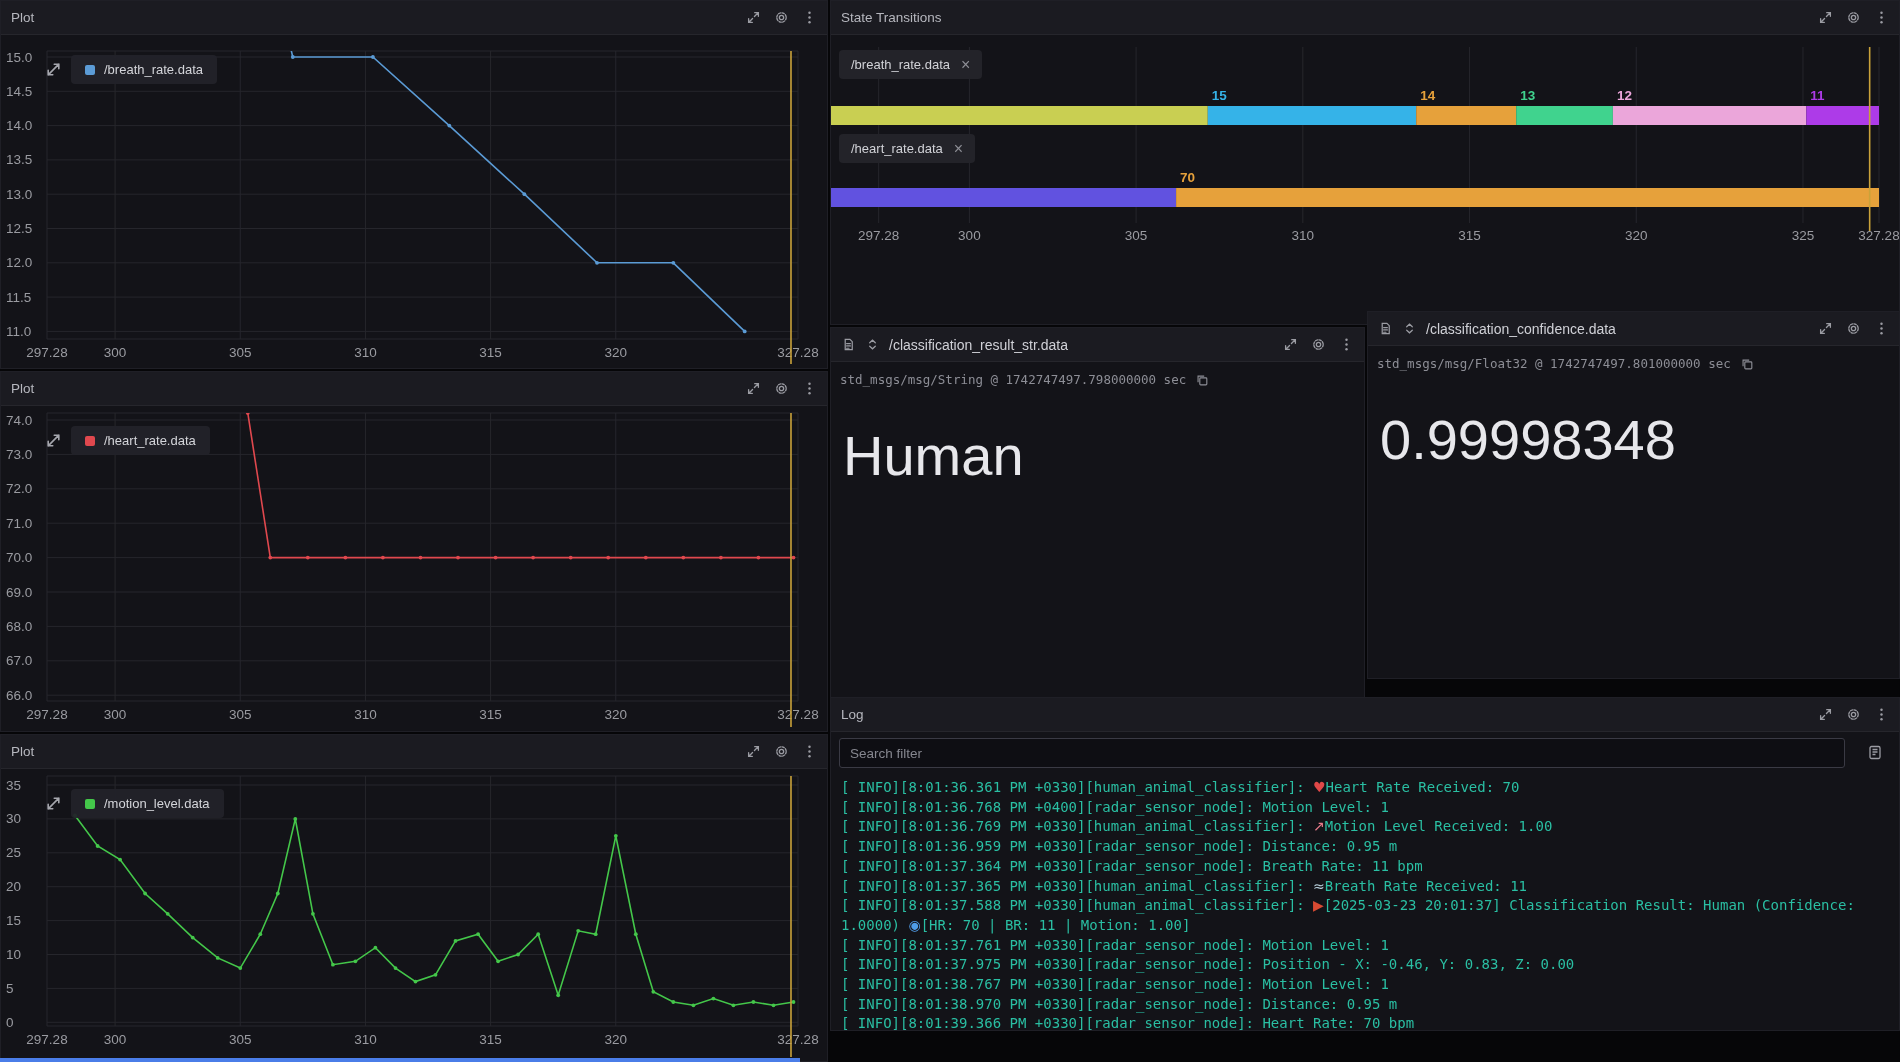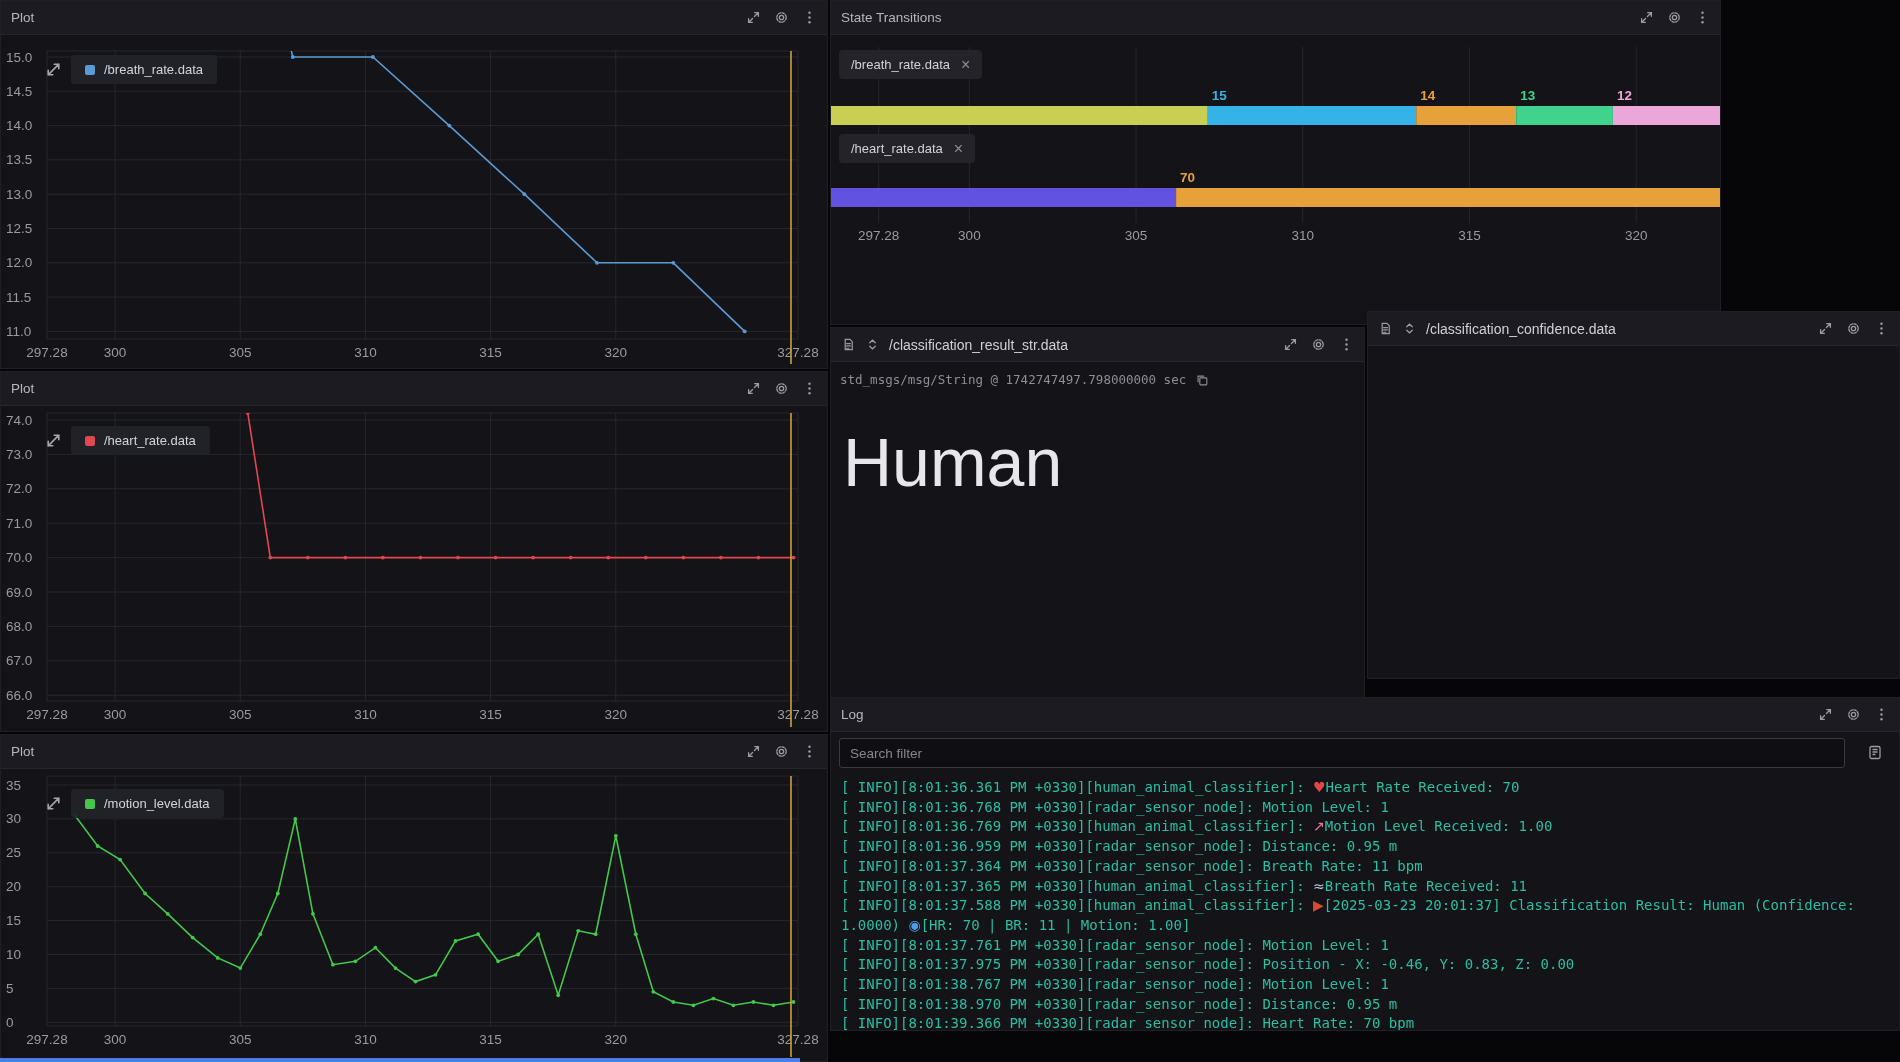--- a/index.html
+++ b/index.html
@@ -18,21 +18,21 @@
   .legend{position:absolute;top:20px;left:44px;display:flex;align-items:center;gap:9px;z-index:5}
   .lgbtn{width:17px;height:17px;stroke:#a6a7ae;fill:none;stroke-width:1.5;stroke-linecap:round;cursor:pointer}
   .lgchip{display:flex;align-items:center;gap:9px;background:rgba(34,34,41,.94);border-radius:4px;padding:7px 14px;cursor:pointer}
   .sw{width:10px;height:10px;border-radius:2px;flex:none}
   .lgtopic{font-size:13px;color:#d4d5da;white-space:nowrap}
   .stchip{position:absolute;left:8px;display:flex;align-items:center;gap:11px;background:#232329;border-radius:4px;padding:7px 12px;z-index:5;cursor:pointer}
   .stchip .lgtopic{color:#d2d3d8}
   .xbtn{color:#8e8f96;font-size:16px;line-height:12px;cursor:pointer}
   .meta{display:flex;align-items:center;gap:9px;margin:10px 0 8px 9px;font-family:"DejaVu Sans Mono",monospace;font-size:12.5px;color:#8d8e96;white-space:nowrap}
   .meta svg{width:14px;height:14px;stroke:#8d8e96;fill:none;stroke-width:1.3;cursor:pointer;flex:none}
-  .bigval{margin:36px 4px 0 12px;font-size:68px;color:#e7e7eb;white-space:nowrap;overflow:hidden}
+  .bigval{margin:36px 4px 0 12px;font-size:56px;color:#e7e7eb;white-space:nowrap;overflow:hidden}
   .search{position:absolute;top:6px;left:8px;width:calc(100% - 62px);height:30px;background:#0e0e13;border:1px solid #3a3a44;border-radius:3px;color:#cfd0d6;font-size:13.5px;padding:0 10px;outline:none}
   .search::placeholder{color:#86878f}
   .logcopy{position:absolute;top:12px;right:16px;width:16px;height:16px;stroke:#9b9ca3;fill:none;stroke-width:1.3;cursor:pointer}
   .loglist{position:absolute;top:46px;left:10px;right:6px;bottom:0;overflow:hidden;font-family:"DejaVu Sans Mono",monospace;font-size:14px;line-height:19.7px;color:#2abfa3}
   .log-line{white-space:pre-wrap;word-break:break-word}
   .emj{font-family:"DejaVu Sans",sans-serif}
   svg text{font-family:"Liberation Sans",sans-serif}
   .bluebar{position:absolute;left:0;top:1058px;width:800px;height:4px;background:#4a7de8}
 </style>
 </head>
@@ -316,21 +316,21 @@
             <circle cx="712.4" cy="229.6" r="1.9" fill="#44c74a"></circle>
             <circle cx="732.4" cy="236.3" r="1.9" fill="#44c74a"></circle>
             <circle cx="752.4" cy="233.0" r="1.9" fill="#44c74a"></circle>
             <circle cx="772.5" cy="236.3" r="1.9" fill="#44c74a"></circle>
             <circle cx="792.5" cy="233.0" r="1.9" fill="#44c74a"></circle>
           </g>
           <line x1="789.9906666666673" y1="7" x2="789.9906666666673" y2="288" stroke="#c9a23a" stroke-width="1.6"></line>
         </svg></div>
   </section>
 
-  <section class="panel" style="left:830px;top:0;width:891px;height:325px">
+  <section class="panel" style="left:830px;top:0;width:1070px;height:325px">
     <header class="phead">
       <span class="ptitle">State Transitions</span>
       <span class="hicons">
         <svg viewBox="0 0 16 16">
             <path d="M9.3 2.8h3.9v3.9M6.7 13.2H2.8V9.3M13 3 9 7M3 13l4-4"></path>
           </svg>
         <svg viewBox="0 0 16 16">
             <circle cx="8" cy="8" r="2.3"></circle>
             <circle cx="8" cy="8" r="5" stroke-dasharray="2.4 1.53"></circle>
           </svg>
@@ -442,20 +442,30 @@
             <circle cx="8" cy="8" r="2.3"></circle>
             <circle cx="8" cy="8" r="5" stroke-dasharray="2.4 1.53"></circle>
           </svg>
         <svg viewBox="0 0 16 16">
             <circle class="dot" cx="8" cy="3" r="1.3"></circle>
             <circle class="dot" cx="8" cy="8" r="1.3"></circle>
             <circle class="dot" cx="8" cy="13" r="1.3"></circle>
           </svg>
       </span>
     </header>
+    <div class="pbody">
+      <div class="meta">
+        <span>std_msgs/msg/Float32 @ 1742747497.801000000 sec</span>
+        <svg viewBox="0 0 16 16">
+            <rect x="5.5" y="5.5" width="8" height="8" rx="1"></rect>
+            <path d="M10.5 3.5h-7v7"></path>
+          </svg>
+      </div>
+      <div class="bigval">0.99998348</div>
+    </div>
   </section>
 
   <section class="panel" style="left:830px;top:697px;width:1070px;height:334px">
     <header class="phead">
       <span class="ptitle">Log</span>
       <span class="hicons">
         <svg viewBox="0 0 16 16">
             <path d="M9.3 2.8h3.9v3.9M6.7 13.2H2.8V9.3M13 3 9 7M3 13l4-4"></path>
           </svg>
         <svg viewBox="0 0 16 16">
@@ -470,21 +480,21 @@
       </span>
     </header>
     <div class="pbody">
       <input class="search" type="text" placeholder="Search filter" style="">
       <svg class="logcopy" viewBox="0 0 16 16">
           <rect x="3" y="2.5" width="10" height="12" rx="1.5"></rect>
           <path d="M5.5 5.5h5M5.5 8h5M5.5 10.5h3"></path>
         </svg>
       <div class="loglist">
           <div class="log-line">[ INFO][8:01:36.361 PM +0330][human_animal_classifier]: <span class="emj" style="color:#e04848">♥</span>Heart Rate Received: 70</div>
-          <div class="log-line">[ INFO][8:01:36.768 PM +0330][radar_sensor_node]: Motion Level: 1</div>
+          <div class="log-line">[ INFO][8:01:36.768 PM +0400][radar_sensor_node]: Motion Level: 1</div>
           <div class="log-line">[ INFO][8:01:36.769 PM +0330][human_animal_classifier]: <span class="emj" style="color:#e87a8a">↗</span>Motion Level Received: 1.00</div>
           <div class="log-line">[ INFO][8:01:36.959 PM +0330][radar_sensor_node]: Distance: 0.95 m</div>
           <div class="log-line">[ INFO][8:01:37.364 PM +0330][radar_sensor_node]: Breath Rate: 11 bpm</div>
           <div class="log-line">[ INFO][8:01:37.365 PM +0330][human_animal_classifier]: <span class="emj" style="color:#bcd4e0">≈</span>Breath Rate Received: 11</div>
           <div class="log-line">[ INFO][8:01:37.588 PM +0330][human_animal_classifier]: <span class="emj" style="color:#d84a32">▶</span>[2025-03-23 20:01:37] Classification Result: Human (Confidence: 1.0000) <span class="emj" style="color:#4f9de8">◉</span>[HR: 70 | BR: 11 | Motion: 1.00]</div>
           <div class="log-line">[ INFO][8:01:37.761 PM +0330][radar_sensor_node]: Motion Level: 1</div>
           <div class="log-line">[ INFO][8:01:37.975 PM +0330][radar_sensor_node]: Position - X: -0.46, Y: 0.83, Z: 0.00</div>
           <div class="log-line">[ INFO][8:01:38.767 PM +0330][radar_sensor_node]: Motion Level: 1</div>
           <div class="log-line">[ INFO][8:01:38.970 PM +0330][radar_sensor_node]: Distance: 0.95 m</div>
           <div class="log-line">[ INFO][8:01:39.366 PM +0330][radar_sensor_node]: Heart Rate: 70 bpm</div>

